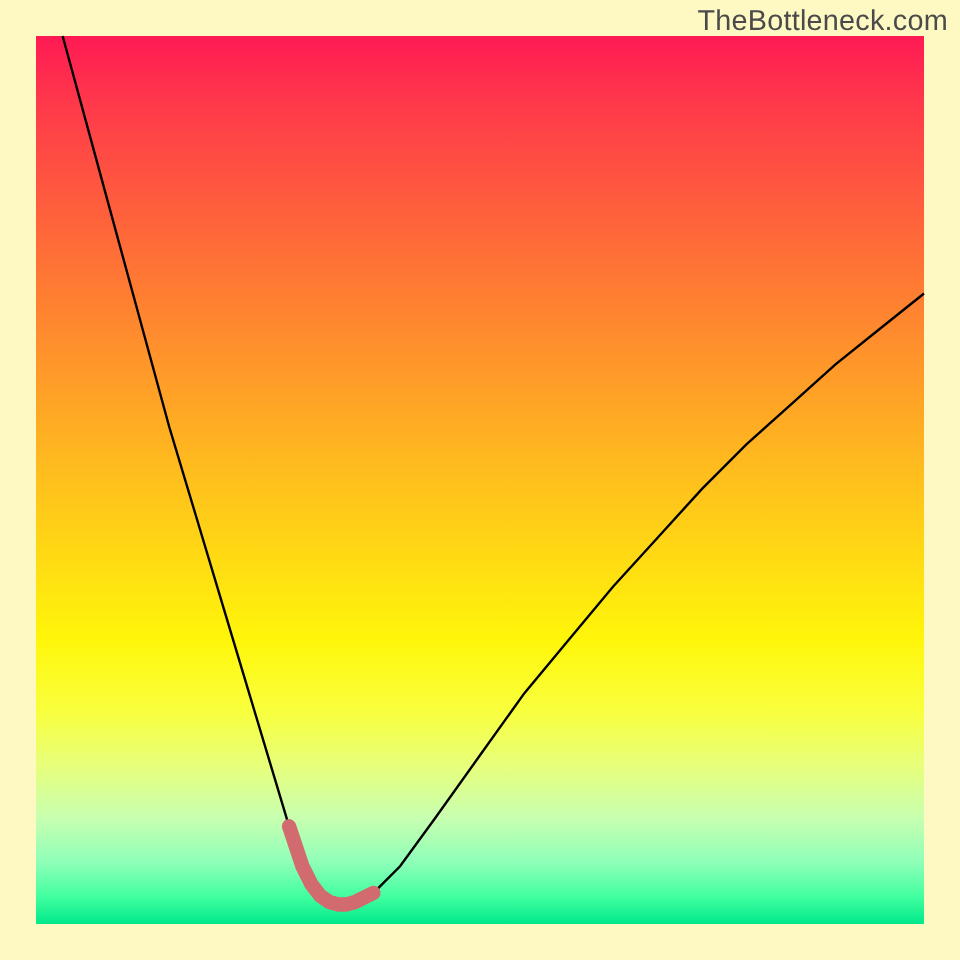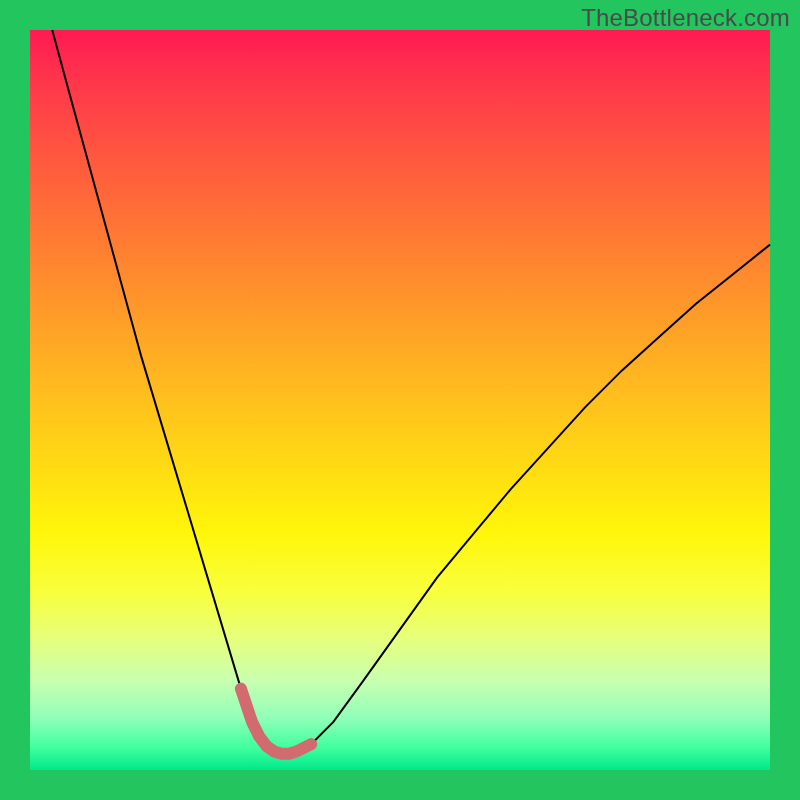--- a/index.html
+++ b/index.html
@@ -10,21 +10,21 @@
     background: #000;
     position: relative;
     font-family: Arial, Helvetica, sans-serif;
   }
   .frame {
     position: absolute;
     top: 0;
     left: 0;
     width: 800px;
     height: 800px;
-    background: #22c55e;
+    background: #fef9c3;
   }
   .plot-area {
     position: absolute;
     top: 30px;
     left: 30px;
     width: 740px;
     height: 740px;
     background: linear-gradient(to bottom,
       #ff1a53 0%,
       #ff3a4a 8%,

